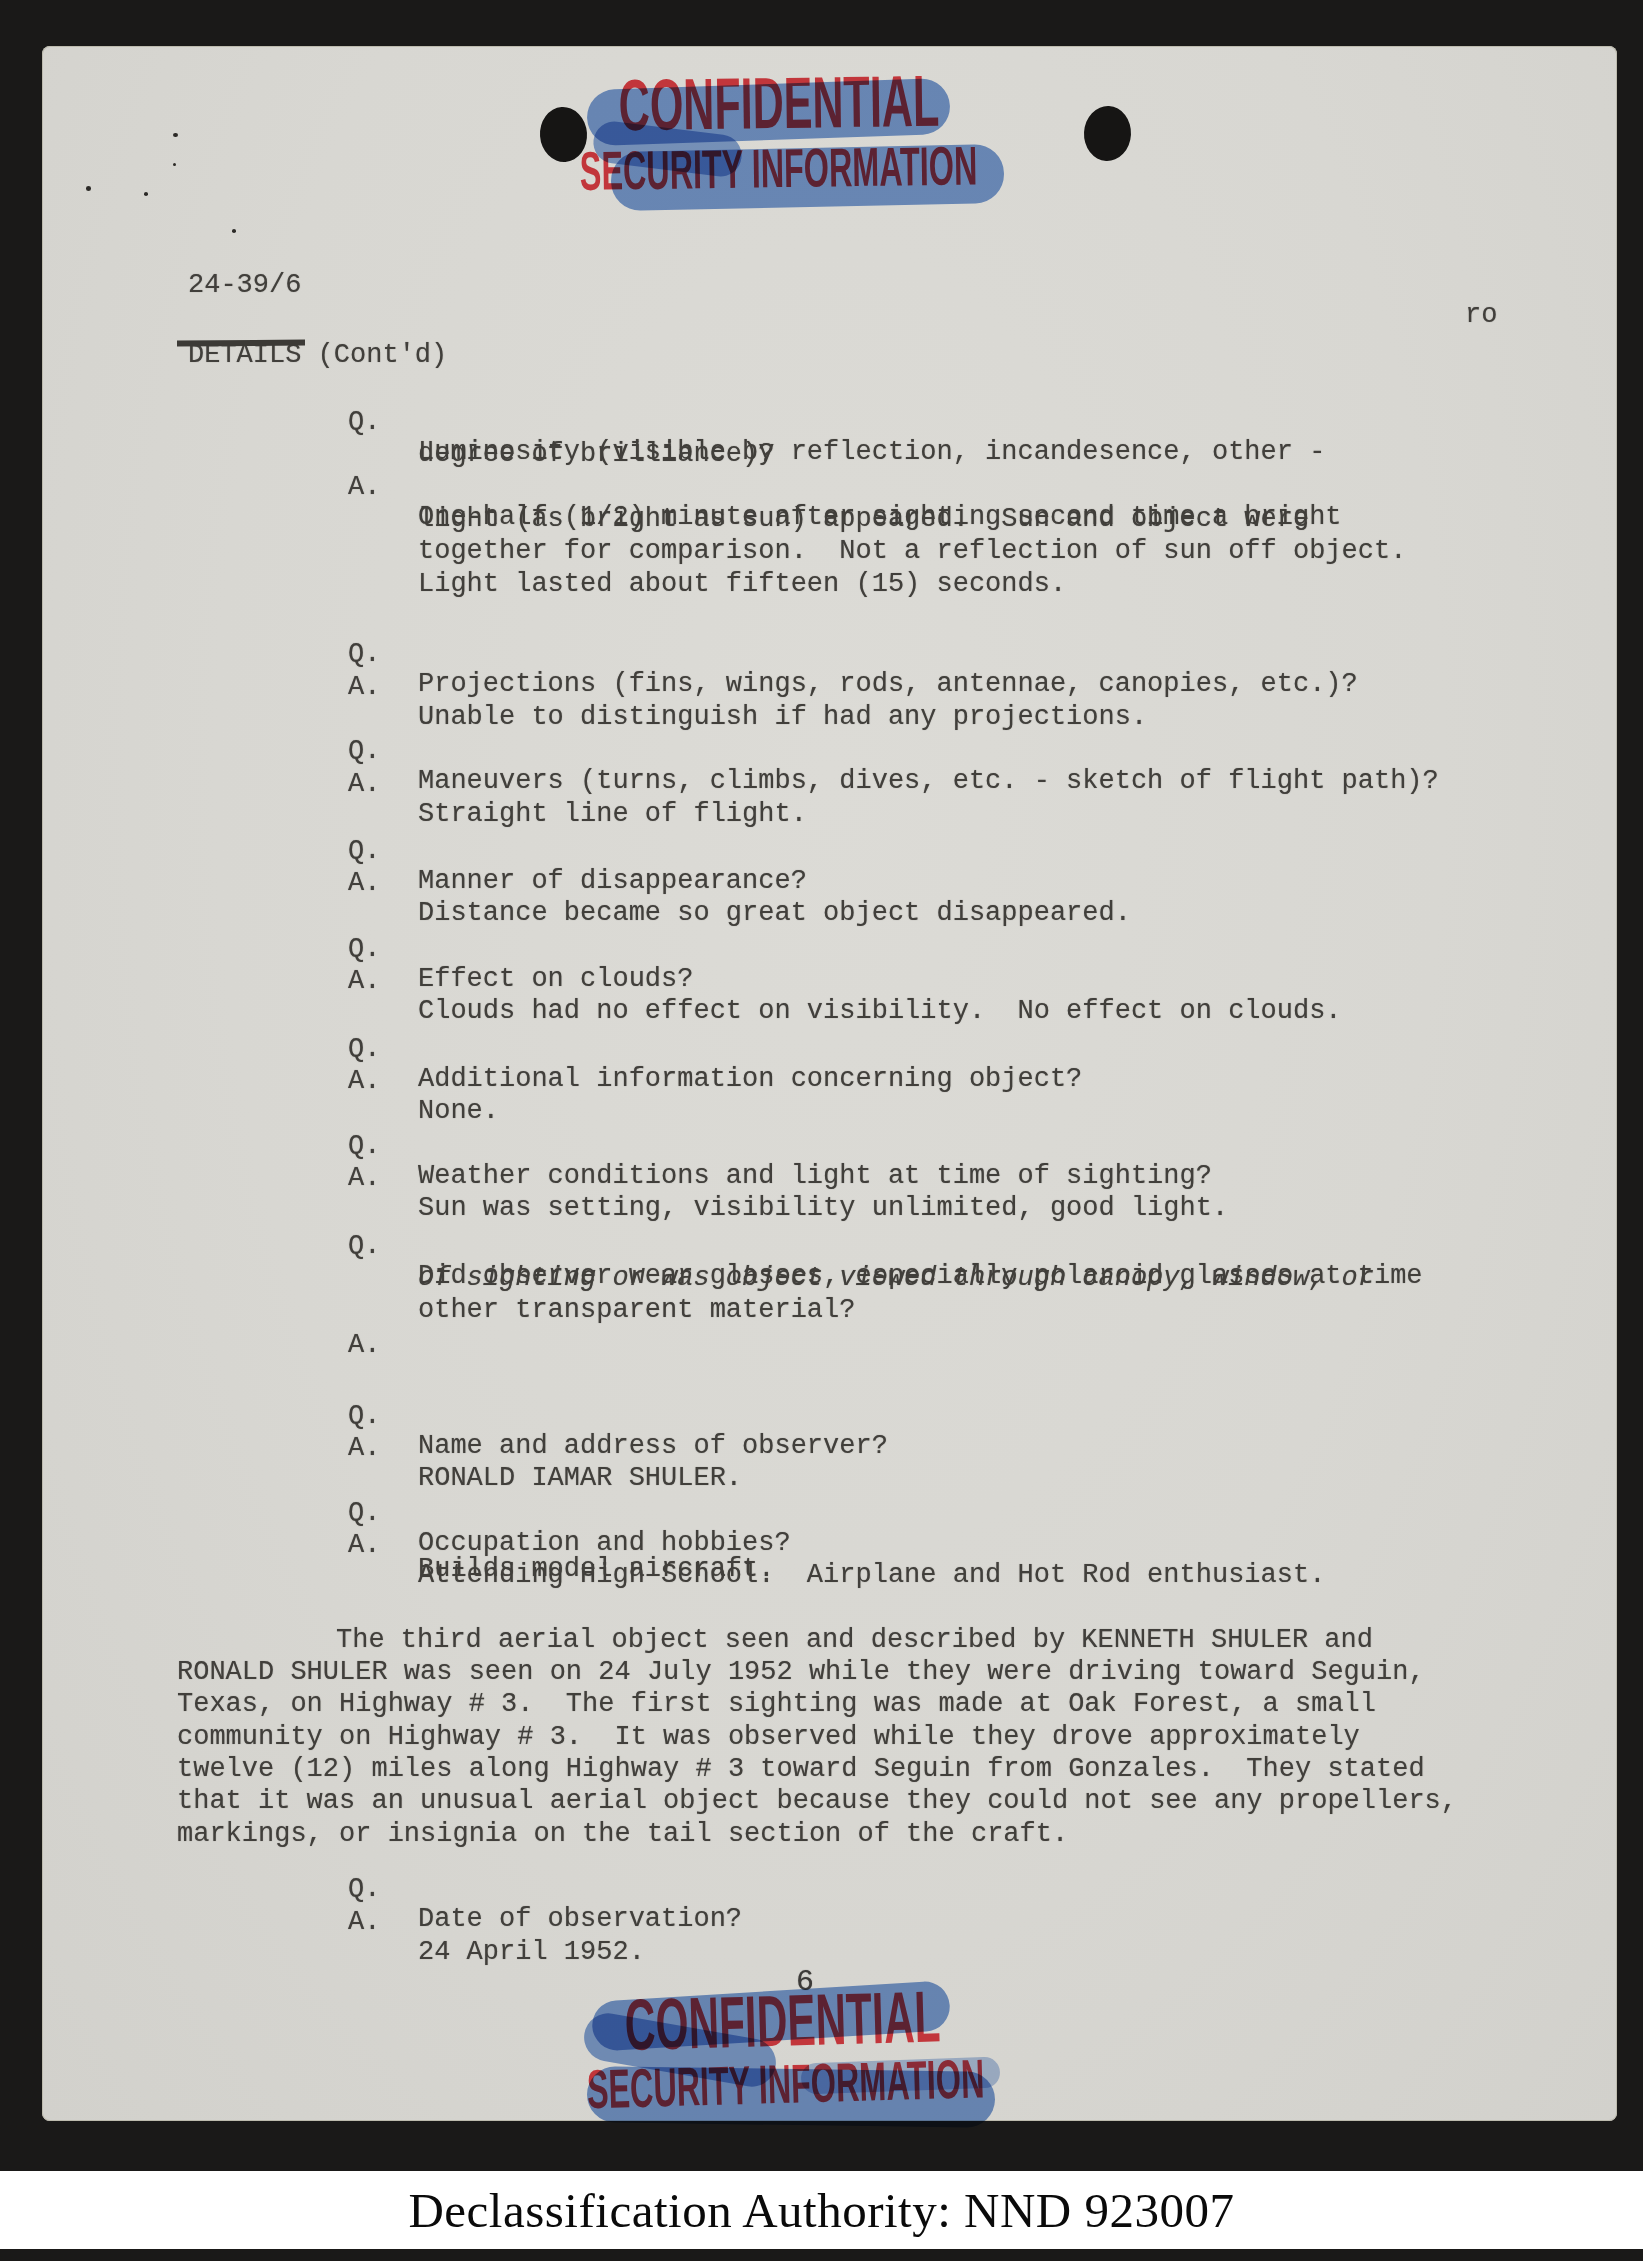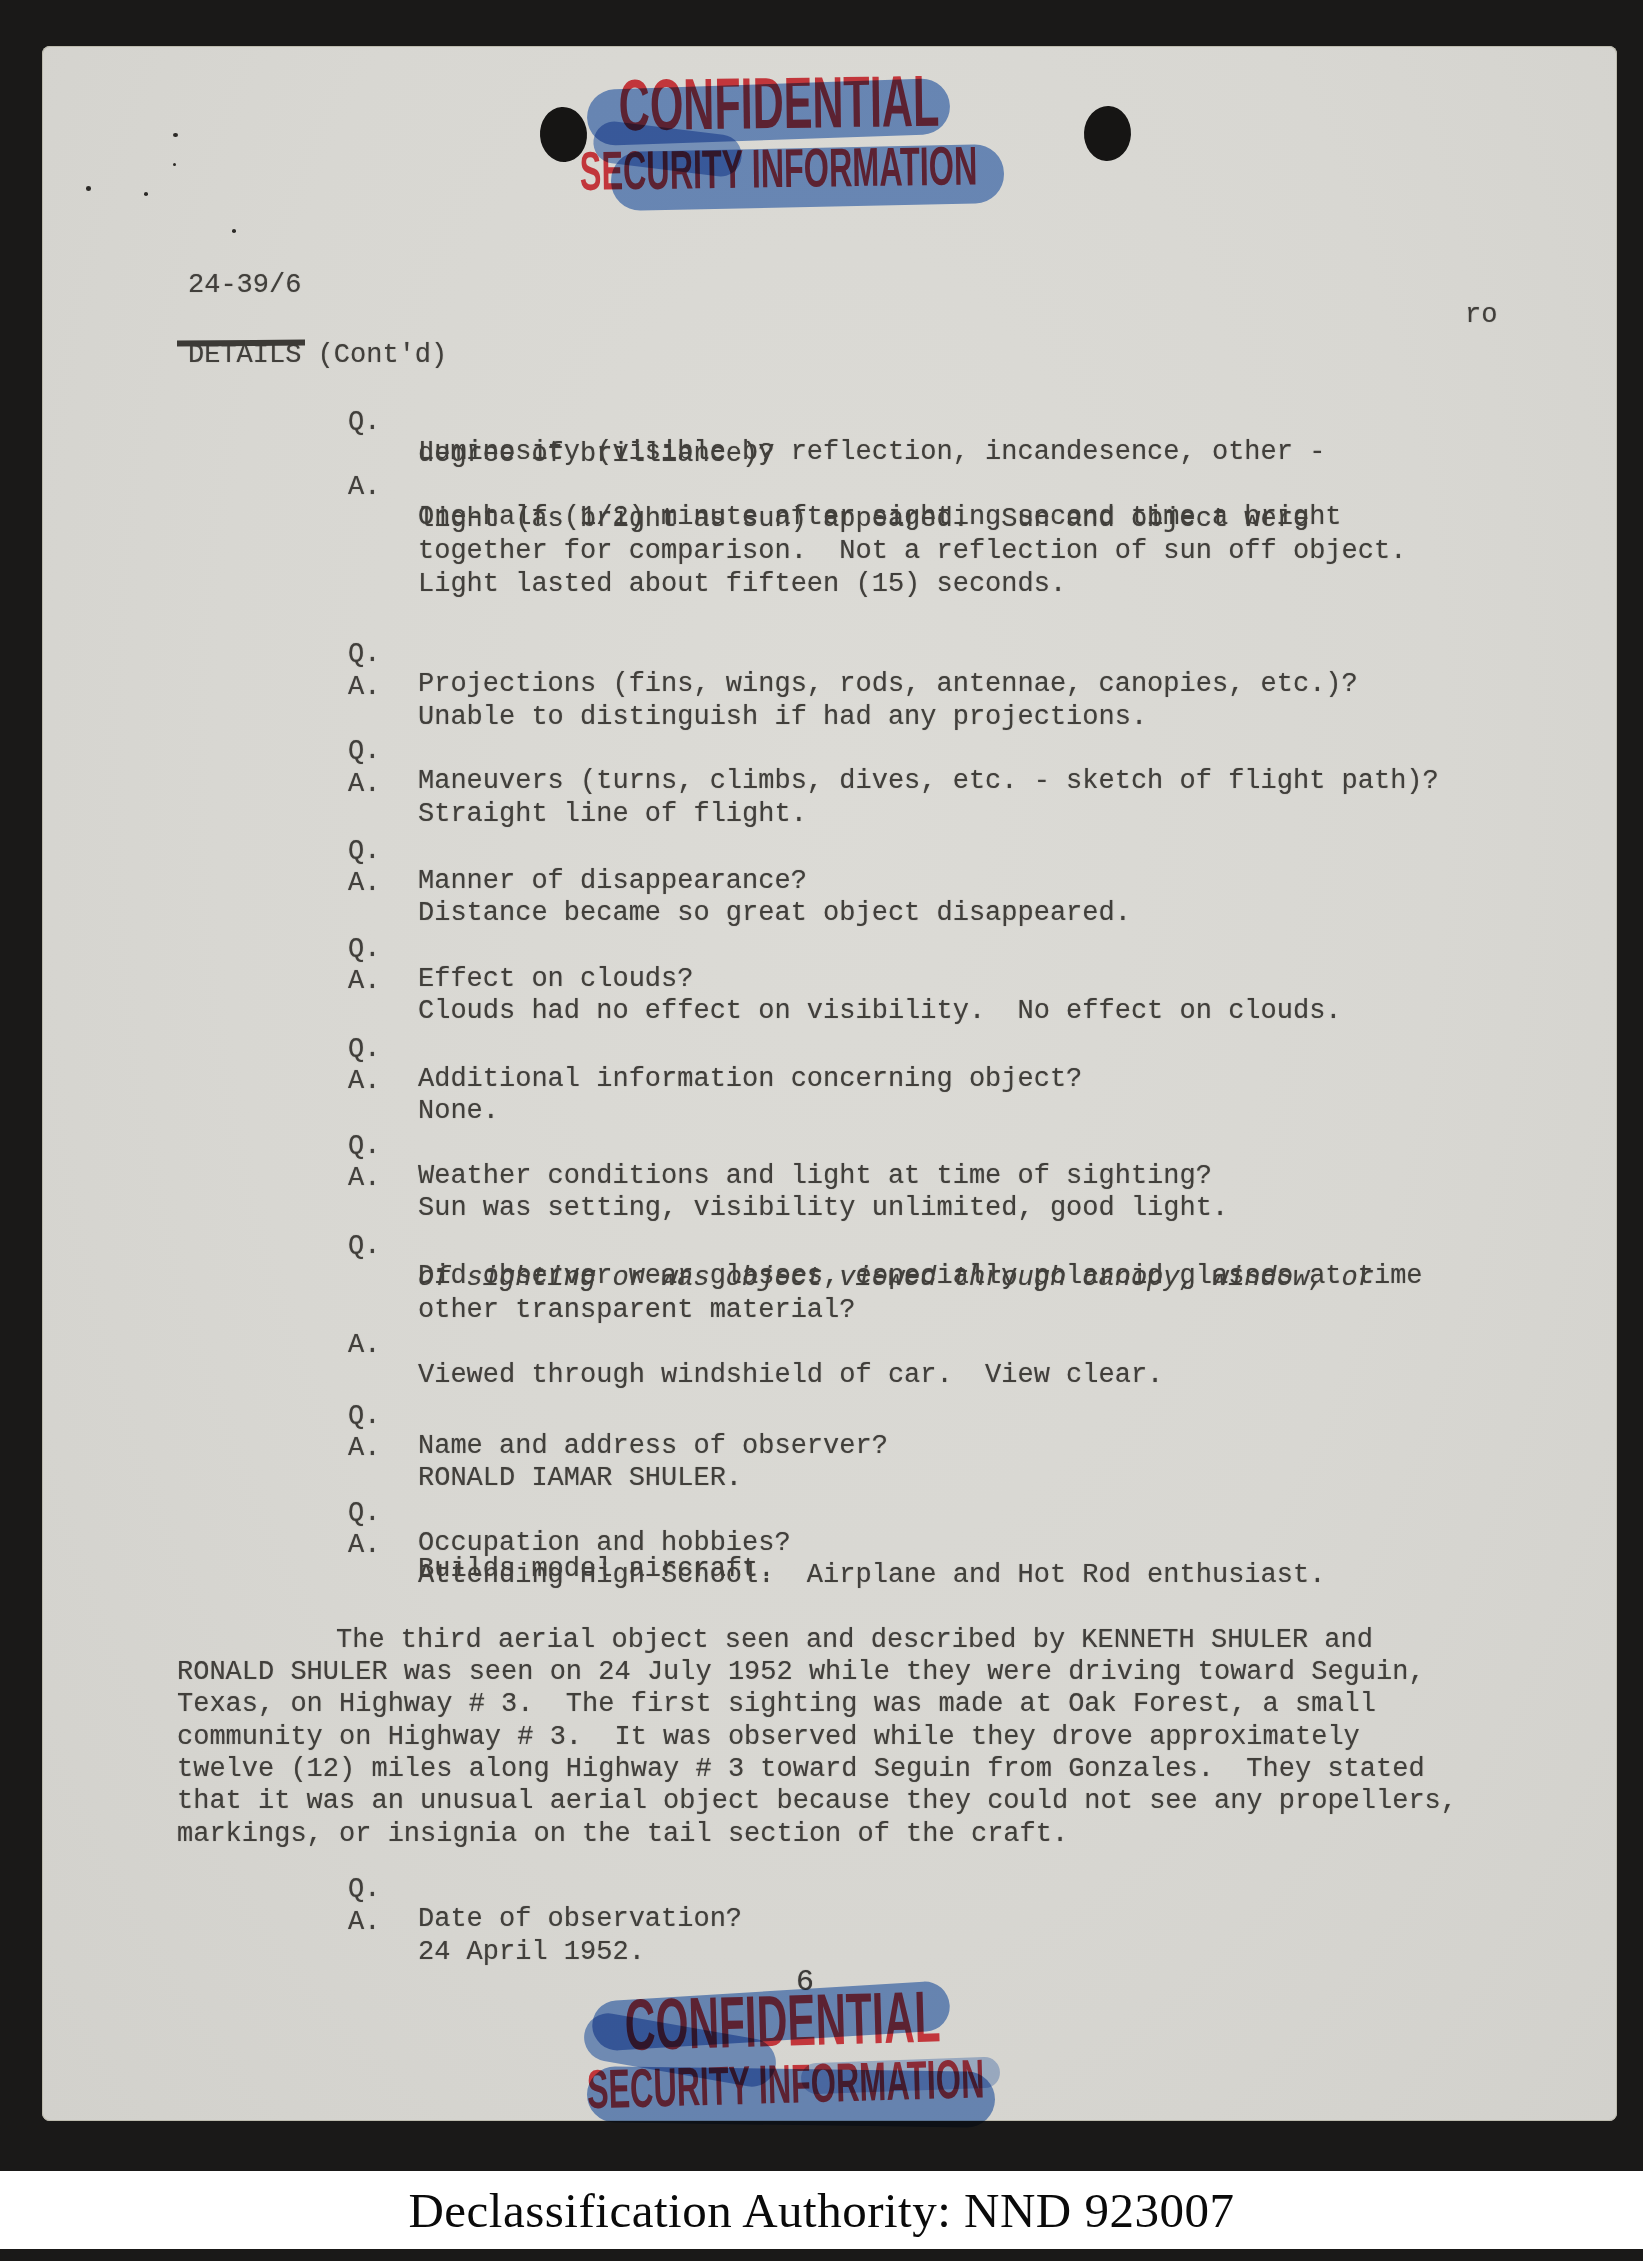--- a/index.html
+++ b/index.html
@@ -150,21 +150,21 @@
 
   <div class="t" style="top:1201px;">
     <span class="lab">Q.</span>
     <span class="txt">Did observer wear glasses, especially polaroid glasses at time</span></div>
   <div class="t" style="top:1233px;font-style:italic;">
     <span class="txt">of sighting or was object viewed through canopy, window, or</span></div>
   <div class="t" style="top:1265px;">
     <span class="txt">other transparent material?</span></div>
   <div class="t" style="top:1300px;">
     <span class="lab">A.</span>
-    <span class="txt">Viewed through windshield of car.  View clear.</span></div>
+    </div>
 
   <div class="t" style="top:1371px;">
     <span class="lab">Q.</span>
     <span class="txt">Name and address of observer?</span></div>
   <div class="t" style="top:1403px;">
     <span class="lab">A.</span>
     <span class="txt">RONALD IAMAR SHULER.</span></div>
 
   <div class="t" style="top:1468px;">
     <span class="lab">Q.</span>

